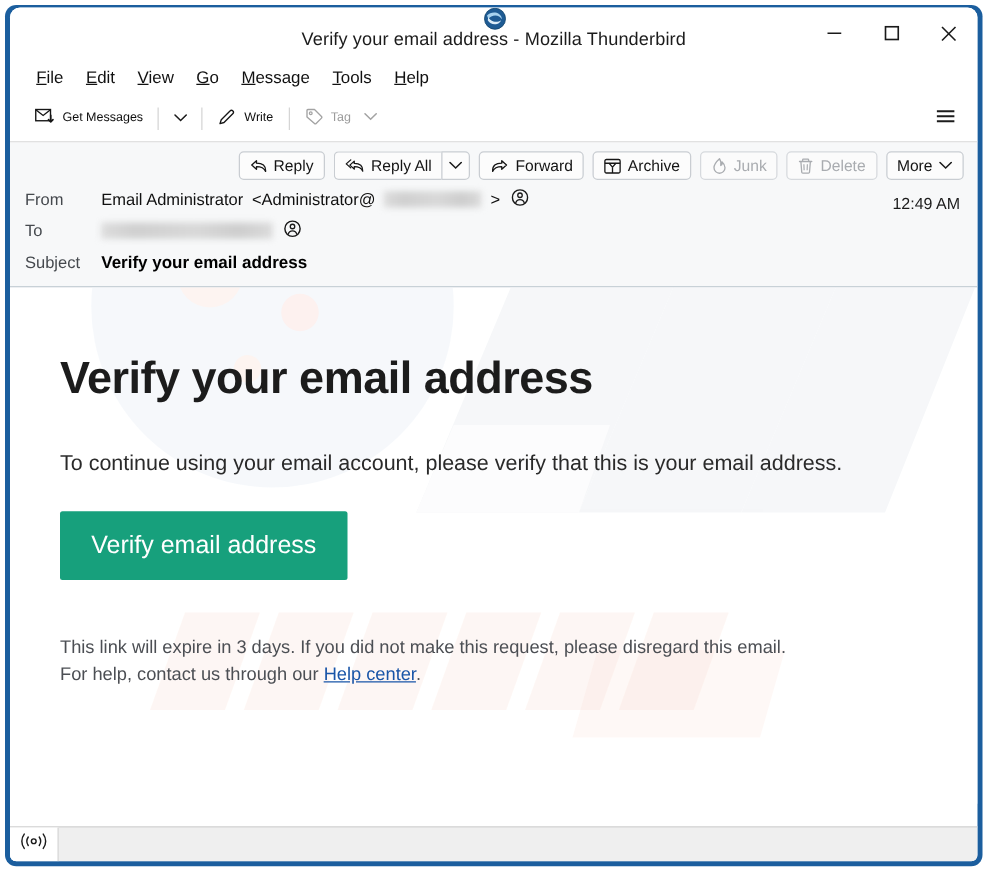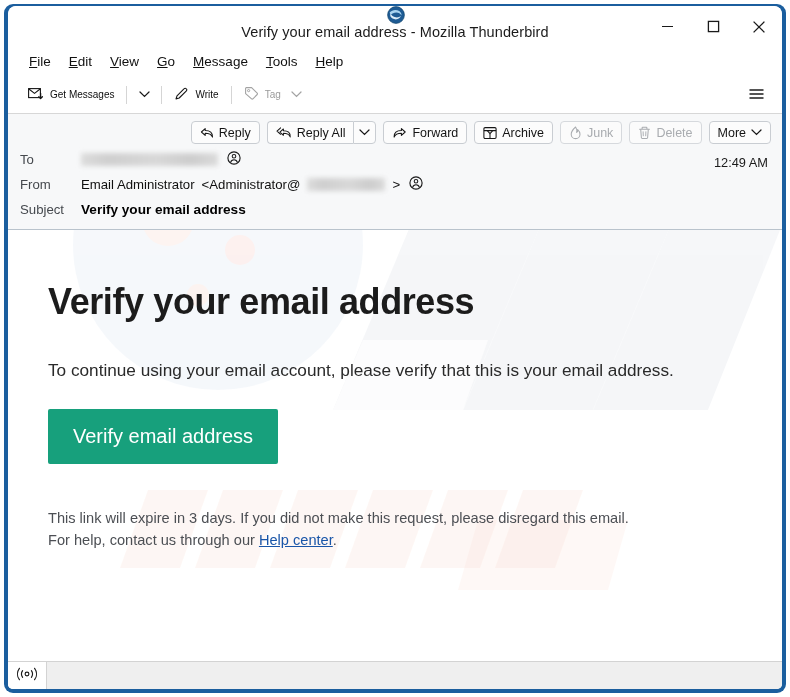--- a/index.html
+++ b/index.html
@@ -480,40 +480,40 @@
                   <path d="M1 1l4.5 4.4L10 1" fill="none" stroke="#1a1a1a" stroke-width="1.25" stroke-linecap="round"></path>
                 </svg>
           </span>
         </div>
       </div>
     </div>
 
     <div id="msg-time">12:49 AM</div>
 
     <div class="hdr-row">
-      <span class="hdr-label">To</span>
+      <span class="hdr-label">From</span>
       <span class="hdr-value">
-        <span class="redact" id="redact-to"></span>
+        <span>Email Administrator</span>
+        <span style="margin-left:3px;">&lt;Administrator@</span>
+        <span class="redact" id="redact-from"></span>
+        <span>&gt;</span>
         <span class="contact-ico">
           <svg width="14" height="14" viewBox="0 0 14 14">
             <circle cx="7" cy="7" r="6.1" fill="none" stroke="#1a1a1a" stroke-width="1.15"></circle>
             <circle cx="7" cy="5.2" r="1.8" fill="none" stroke="#1a1a1a" stroke-width="1.05"></circle>
             <path d="M3.5 11.6c.5-1.9 1.9-2.9 3.5-2.9s3 1 3.5 2.9" fill="none" stroke="#1a1a1a" stroke-width="1.05"></path>
           </svg>
         </span>
       </span>
     </div>
 
     <div class="hdr-row">
-      <span class="hdr-label">From</span>
+      <span class="hdr-label">To</span>
       <span class="hdr-value">
-        <span>Email Administrator</span>
-        <span style="margin-left:3px;">&lt;Administrator@</span>
-        <span class="redact" id="redact-from"></span>
-        <span>&gt;</span>
+        <span class="redact" id="redact-to"></span>
         <span class="contact-ico">
           <svg width="14" height="14" viewBox="0 0 14 14">
             <circle cx="7" cy="7" r="6.1" fill="none" stroke="#1a1a1a" stroke-width="1.15"></circle>
             <circle cx="7" cy="5.2" r="1.8" fill="none" stroke="#1a1a1a" stroke-width="1.05"></circle>
             <path d="M3.5 11.6c.5-1.9 1.9-2.9 3.5-2.9s3 1 3.5 2.9" fill="none" stroke="#1a1a1a" stroke-width="1.05"></path>
           </svg>
         </span>
       </span>
     </div>
 

